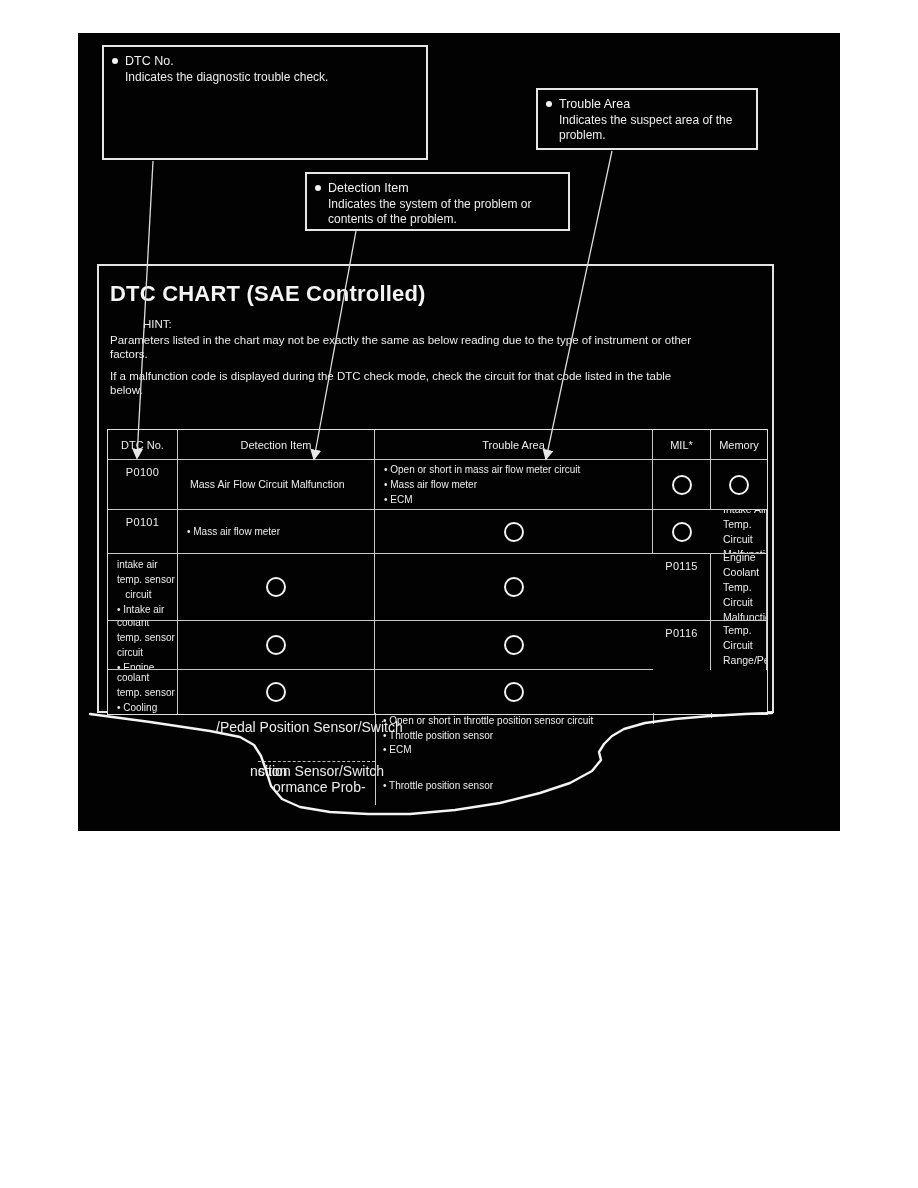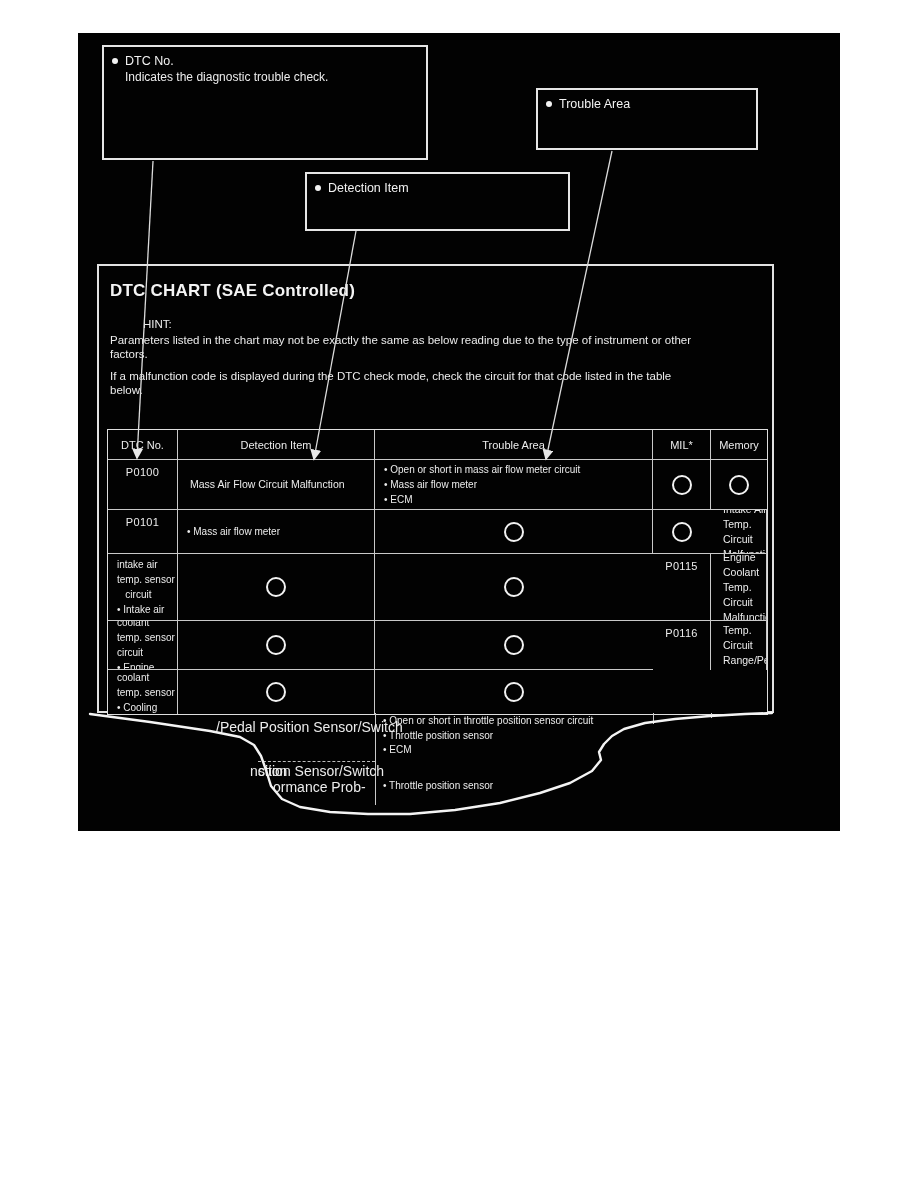--- a/index.html
+++ b/index.html
@@ -13,21 +13,21 @@
   .co-box2{left:536px;top:88px;width:222px;height:62px;}
   .co-box3{left:305px;top:172px;width:265px;height:59px;}
   .co-title{display:flex;align-items:center;gap:7px;margin:7px 0 0 8px;
             font-size:12.5px;font-weight:bold;font-weight:normal;color:#f2f2f2;}
   .dot{width:6px;height:6px;border-radius:50%;background:#f2f2f2;flex:0 0 auto;}
   .co-desc{margin:2px 0 0 21px;font-size:12px;line-height:15px;white-space:pre-line;color:#ececec;}
 
   
   .panel{position:absolute;left:97px;top:264px;width:677px;height:449px;
          border:2px solid #e2e2e2;box-sizing:border-box;background:#020202;}
-  .panel-title{position:absolute;left:110px;top:281px;font-size:17px;font-weight:bold;
+  .panel-title{position:absolute;left:110px;top:281px;font-size:22px;font-weight:bold;
                letter-spacing:.2px;color:#f4f4f4;white-space:pre;}
   .hint-label{position:absolute;left:110px;top:318px;font-size:11.5px;color:#ececec;white-space:pre;padding-left:33px;}
   .hint-text{position:absolute;left:110px;top:333px;font-size:11.5px;line-height:14px;
              color:#ececec;white-space:pre;}
   .instruction{position:absolute;left:110px;top:369px;font-size:11.5px;line-height:14px;
                color:#ececec;white-space:pre;}
 
   
   .dtc-table{position:absolute;left:107px;top:429px;display:grid;
              grid-template-columns:70px 197px 278px 58px 56px;
@@ -75,27 +75,31 @@
       <span>DTC No.</span>
     </div>
     <div class="co-desc">Indicates the diagnostic trouble check.</div>
   </div>
 
   <div class="callout co-box2">
     <div class="co-title">
       <span class="dot"></span>
       <span>Trouble Area</span>
     </div>
+    <div class="co-desc">Indicates the suspect area of the
+problem.</div>
   </div>
 
   <div class="callout co-box3">
     <div class="co-title">
       <span class="dot"></span>
       <span>Detection Item</span>
     </div>
+    <div class="co-desc">Indicates the system of the problem or
+contents of the problem.</div>
   </div>
 
   <div class="panel"></div>
   <div class="panel-title">DTC CHART (SAE Controlled)</div>
   <div class="hint-label">HINT:</div>
   <div class="hint-text">Parameters listed in the chart may not be exactly the same as below reading due to the type of instrument or other
 factors.</div>
   <div class="instruction">If a malfunction code is displayed during the DTC check mode, check the circuit for that code listed in the table
 below.</div>
 

